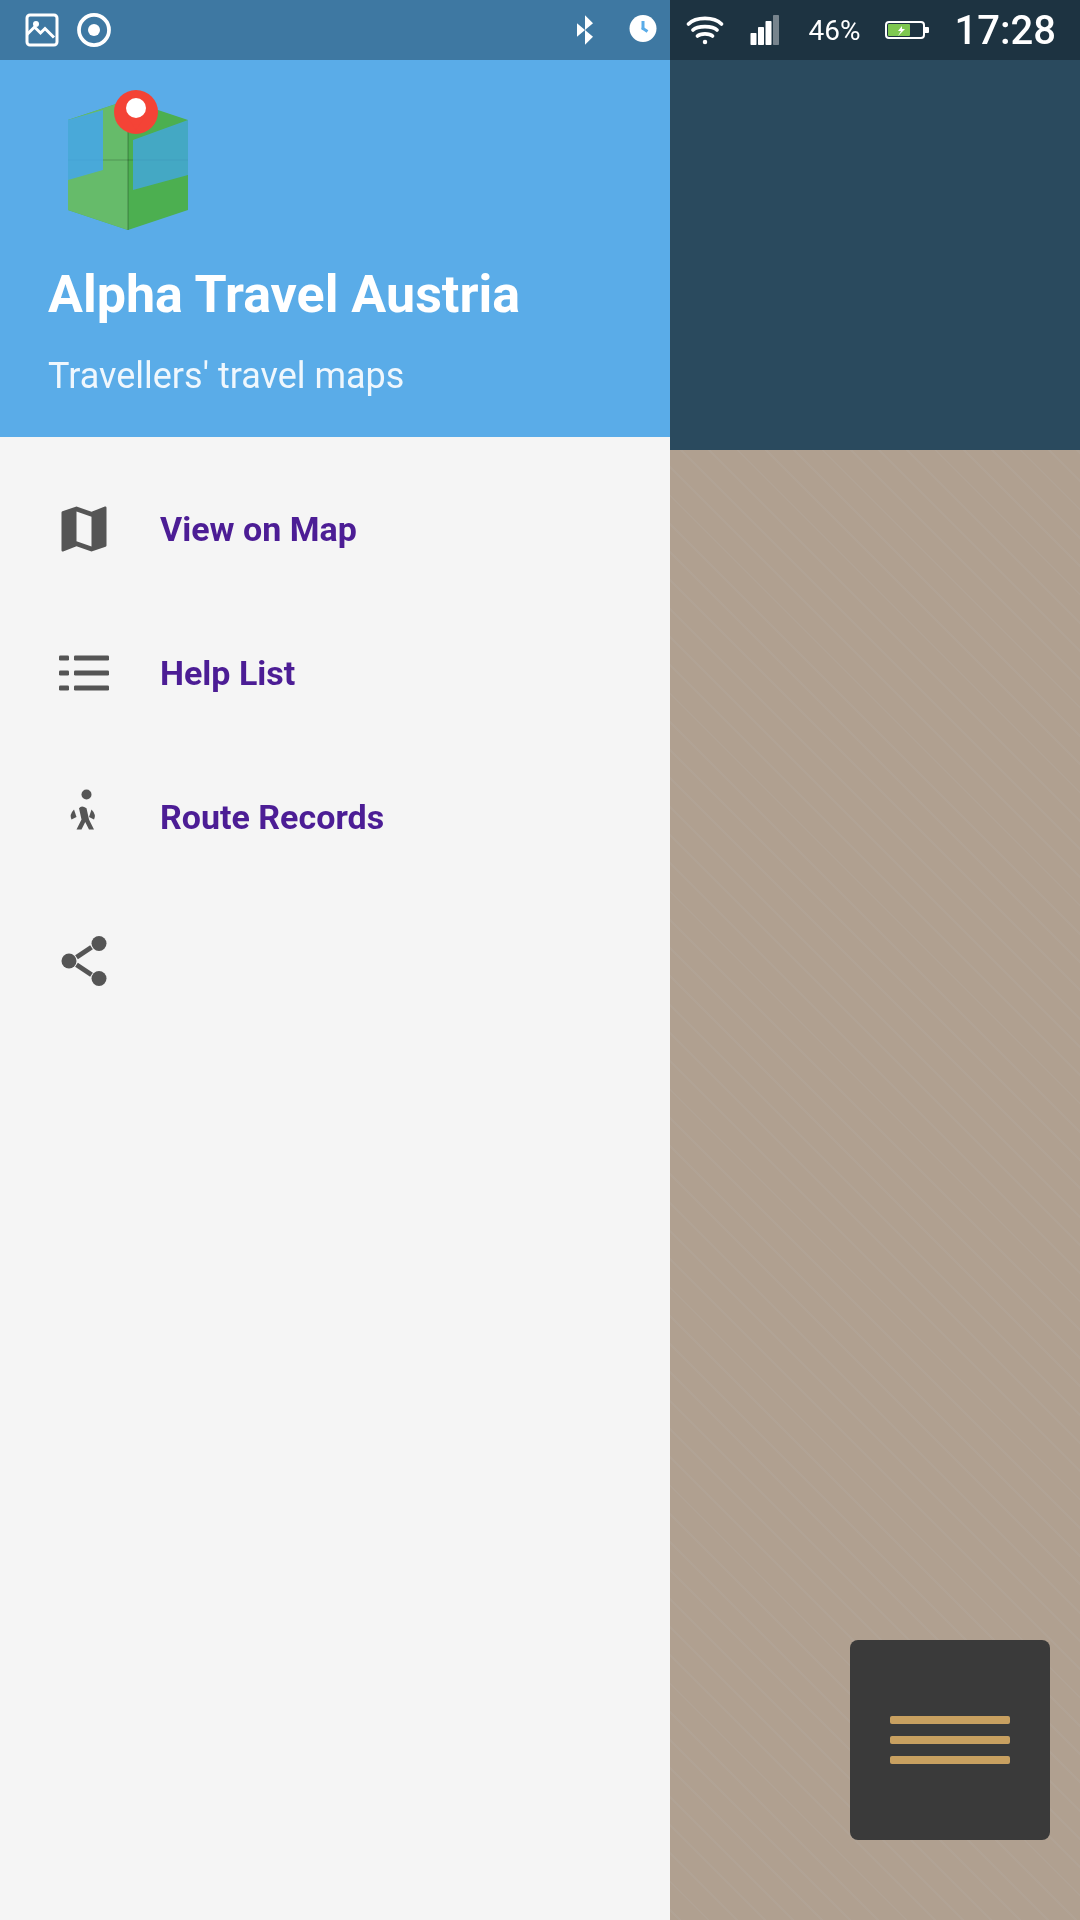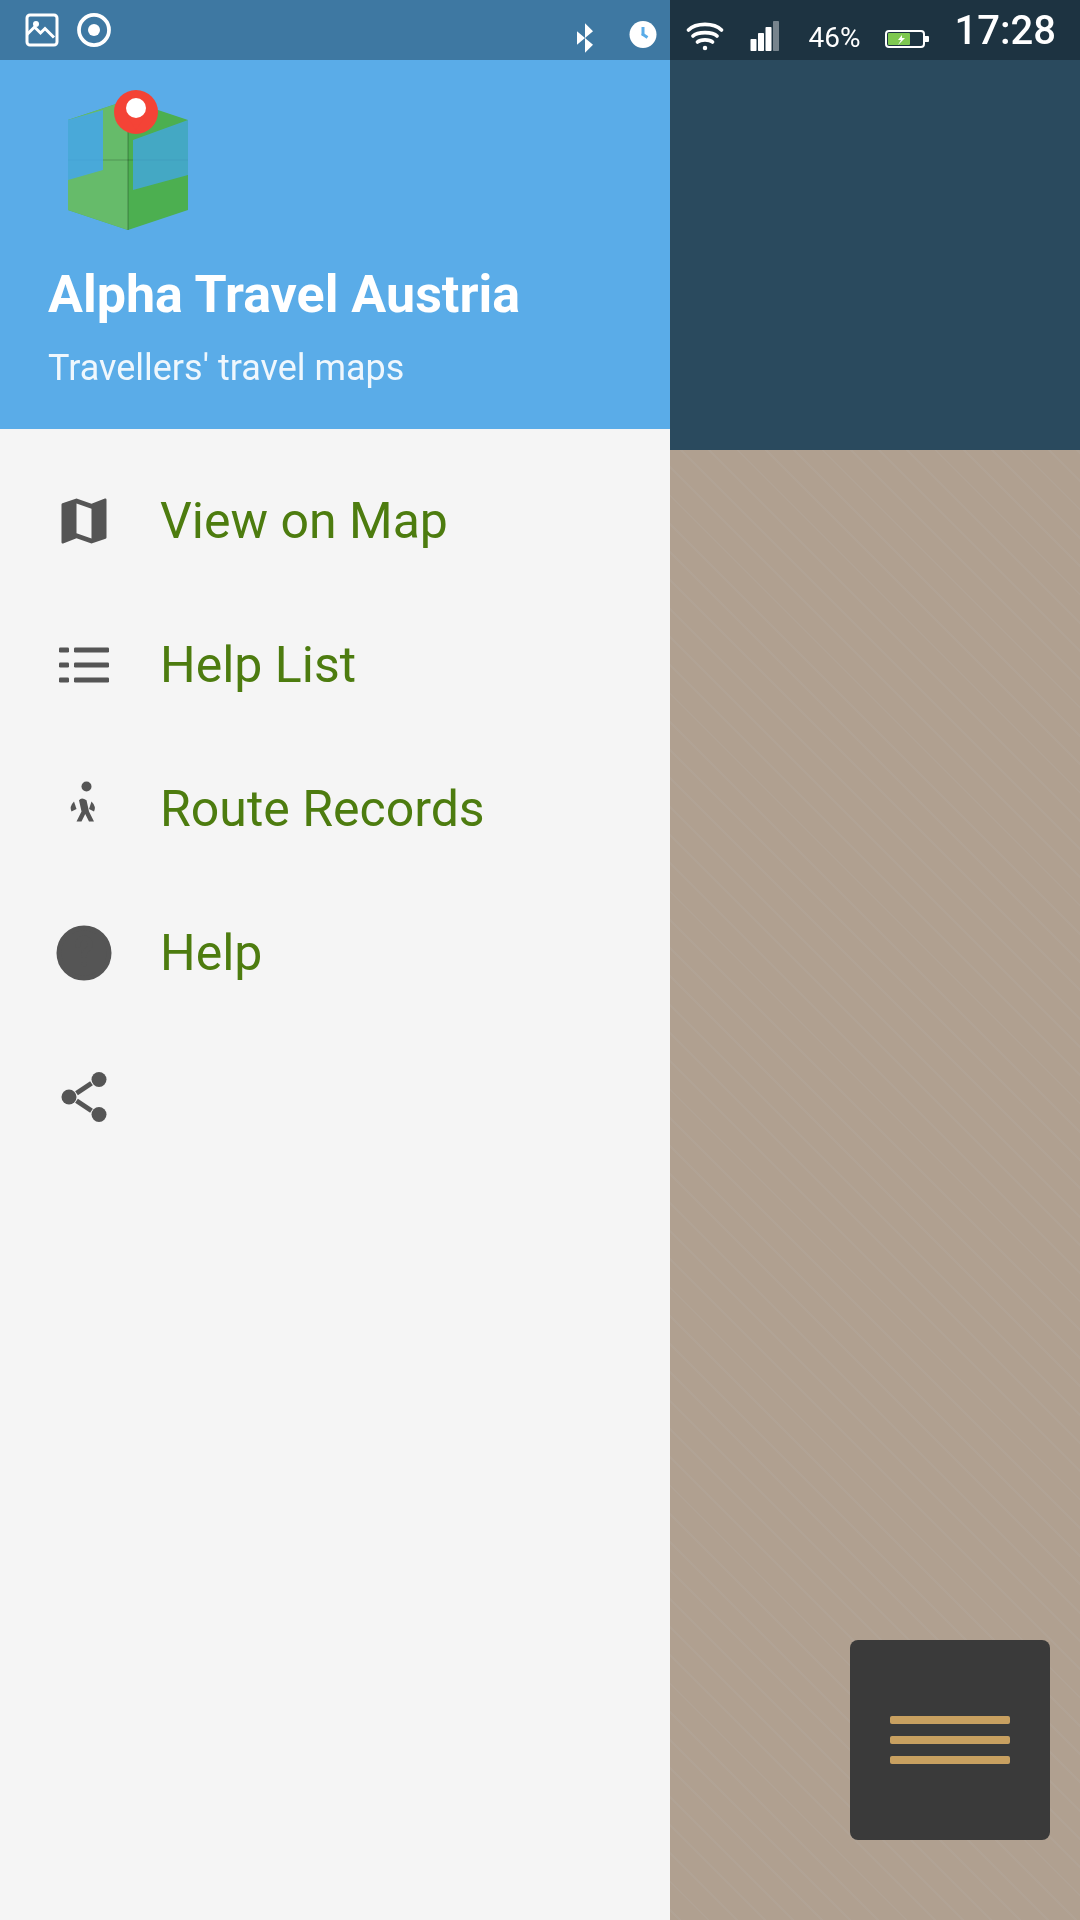--- a/index.html
+++ b/index.html
@@ -95,21 +95,21 @@
     }
 
     .status-left {
       display: flex;
       align-items: center;
       gap: 16px;
     }
 
     .status-right {
       display: flex;
-      align-items: flex-end;
+      align-items: center;
       gap: 24px;
     }
 
     .status-time {
       font-size: 40px;
       font-weight: 500;
     }
 
     
     .drawer-overlay {
@@ -137,20 +137,21 @@
       height: 160px;
       margin-bottom: 24px;
       position: relative;
     }
 
     
     .app-title {
       font-size: 52px;
       font-weight: 700;
       color: white;
+      margin-bottom: 8px;
     }
 
     .app-subtitle {
       font-size: 36px;
       color: rgba(255,255,255,0.9);
       font-weight: 400;
       margin-top: 22px;
     }
 
     
@@ -178,23 +179,23 @@
       flex-shrink: 0;
     }
 
     .menu-icon svg {
       width: 60px;
       height: 60px;
       fill: #555;
     }
 
     .menu-label {
-      font-size: 50px;
-      color: #4d7c0f;
-      font-weight: 400;
+      font-size: 34px;
+      color: #4c1d95;
+      font-weight: 700;
     }
   </style>
 </head>
 <body>
 
 <div class="map-bg">
   <div class="map-dark-top"></div>
   <div class="map-widget">
     <div class="map-widget-lines">
       <div class="map-widget-line"></div>
@@ -312,30 +313,20 @@
         <svg viewBox="0 0 24 24" fill="#555">
           <circle cx="13" cy="3" r="2"></circle>
           <path d="M10 8.5 L11 13 L9 17 L11 17 L12.5 14 L14 17 L16 17 L14 13 L13 8.5 Q11 7 10 8.5Z"></path>
           <path d="M8 9 Q6 11 7 13 L9 12"></path>
           <path d="M15 9 Q17 11 16 13 L14 12"></path>
         </svg>
       </div>
       <span class="menu-label">Route Records</span>
     </div>
 
-    <div class="menu-item">
-      <div class="menu-icon">
-        <svg viewBox="0 0 24 24" fill="none" stroke="#555" stroke-width="2">
-          <circle cx="12" cy="12" r="10"></circle>
-          <path d="M9.5 9 C9.5 7 10.5 6 12 6 C13.5 6 14.5 7 14.5 8.5 C14.5 10.5 12 11 12 13" stroke-linecap="round"></path>
-          <circle cx="12" cy="16.5" r="1" fill="#555" stroke="none"></circle>
-        </svg>
-      </div>
-      <span class="menu-label">Help</span>
-    </div>
 
 
     <div class="menu-item">
       <div class="menu-icon">
         <svg viewBox="0 0 24 24" fill="#555">
           <circle cx="18" cy="5" r="3"></circle>
           <circle cx="6" cy="12" r="3"></circle>
           <circle cx="18" cy="19" r="3"></circle>
           <line x1="9" y1="10.5" x2="15" y2="6.5" stroke="#555" stroke-width="2"></line>
           <line x1="9" y1="13.5" x2="15" y2="17.5" stroke="#555" stroke-width="2"></line>

